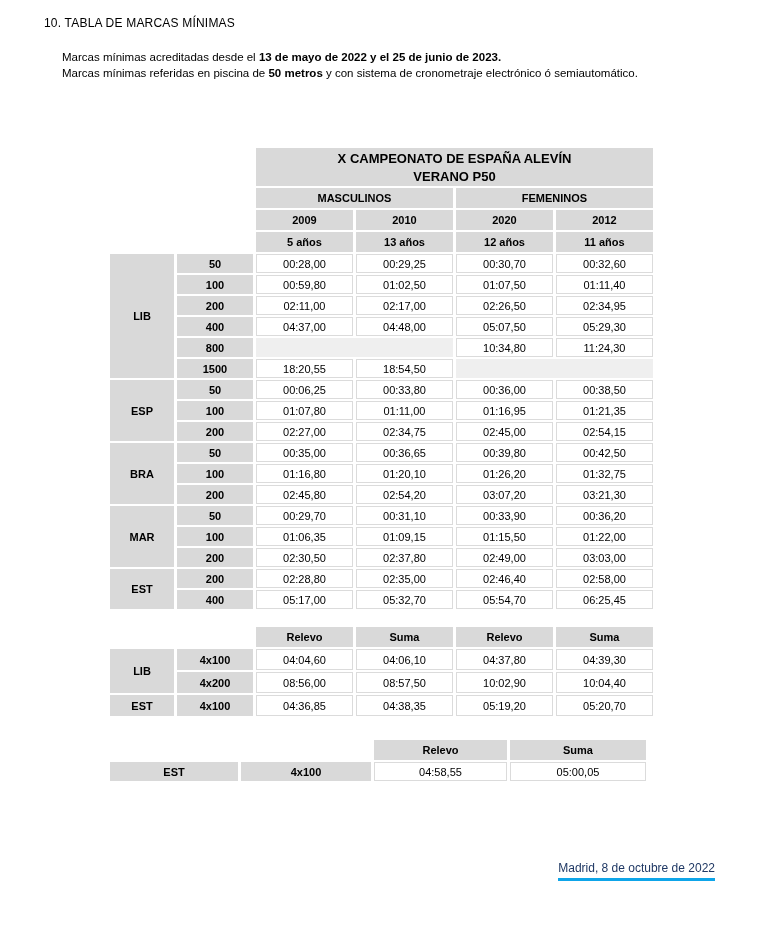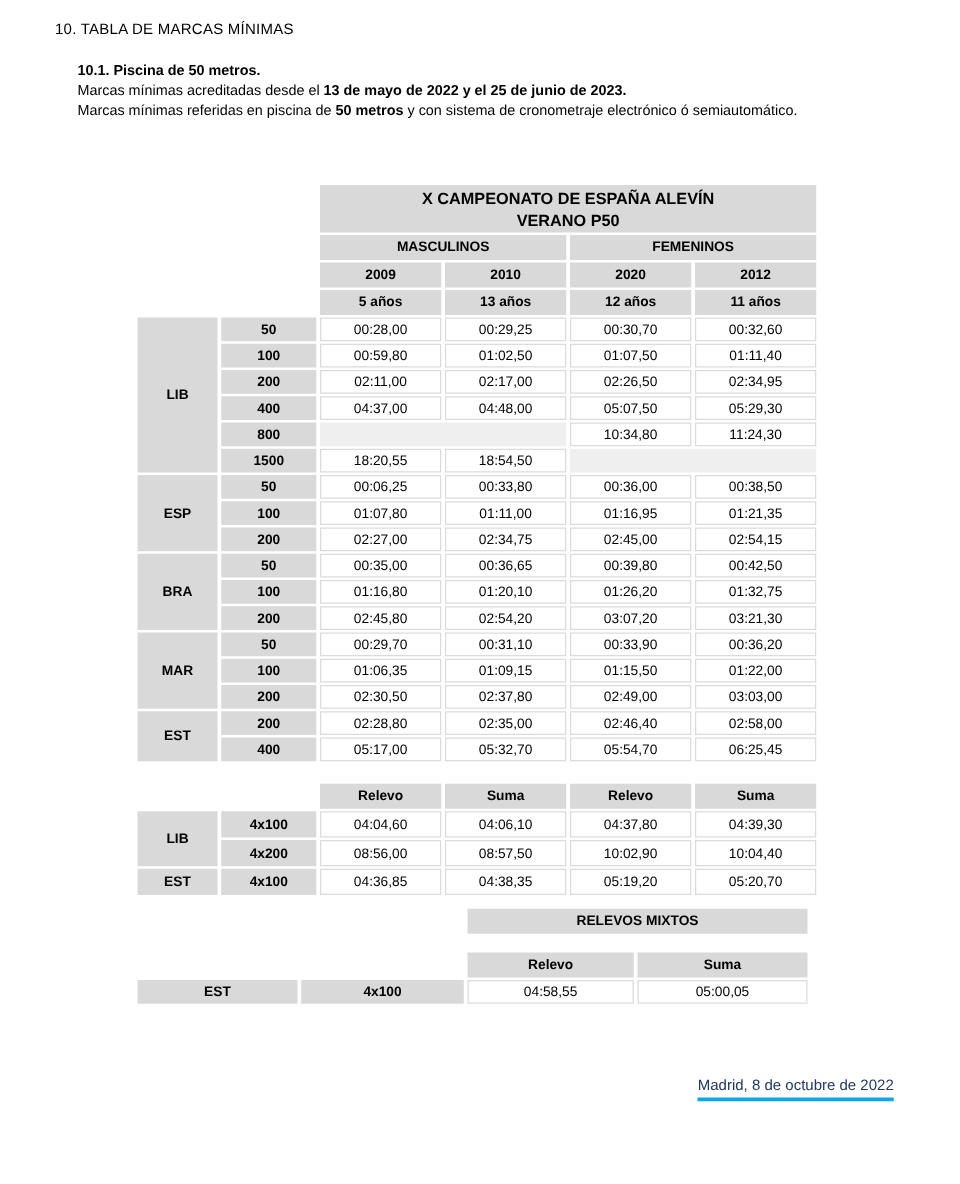--- a/index.html
+++ b/index.html
@@ -49,21 +49,20 @@
   }
 </style>
 </head>
 <body>
 
 <div class="page">
 
   <div class="heading">10. TABLA DE MARCAS MÍNIMAS</div>
 
   <div class="intro">
-    <div class="sub">10.1. Piscina de 50 metros.</div>
     <div><span>Marcas mínimas acreditadas desde el </span><span class="b">13 de mayo de 2022 y el 25 de junio de 2023.</span></div>
     <div><span>Marcas mínimas referidas en piscina de </span><span class="b">50 metros</span><span> y con sistema de cronometraje electrónico ó semiautomático.</span></div>
   </div>
 
   <table class="mtable main-table">
     <colgroup>
       <col style="width:64px">
         <col style="width:76px">
       <col style="width:97px">
         <col style="width:97px">
@@ -271,24 +270,20 @@
     </table>
 
   <table class="mtable mixed-table">
     <colgroup>
       <col style="width:128px">
         <col style="width:130px">
         <col style="width:133px">
         <col style="width:136px">
     </colgroup>
     <tbody>
-        <tr>
-      <td class="spacer" colspan="2"></td>
-      <th class="hdr h20" colspan="2">RELEVOS MIXTOS</th>
-    </tr>
     <tr class="gap-row">
       <td class="spacer" colspan="4"></td>
     </tr>
     <tr>
       <td class="spacer" colspan="2"></td>
       <th class="hdr h20">Relevo</th>
       <th class="hdr h20">Suma</th>
     </tr>
     <tr>
       <th class="hdr">EST</th>

